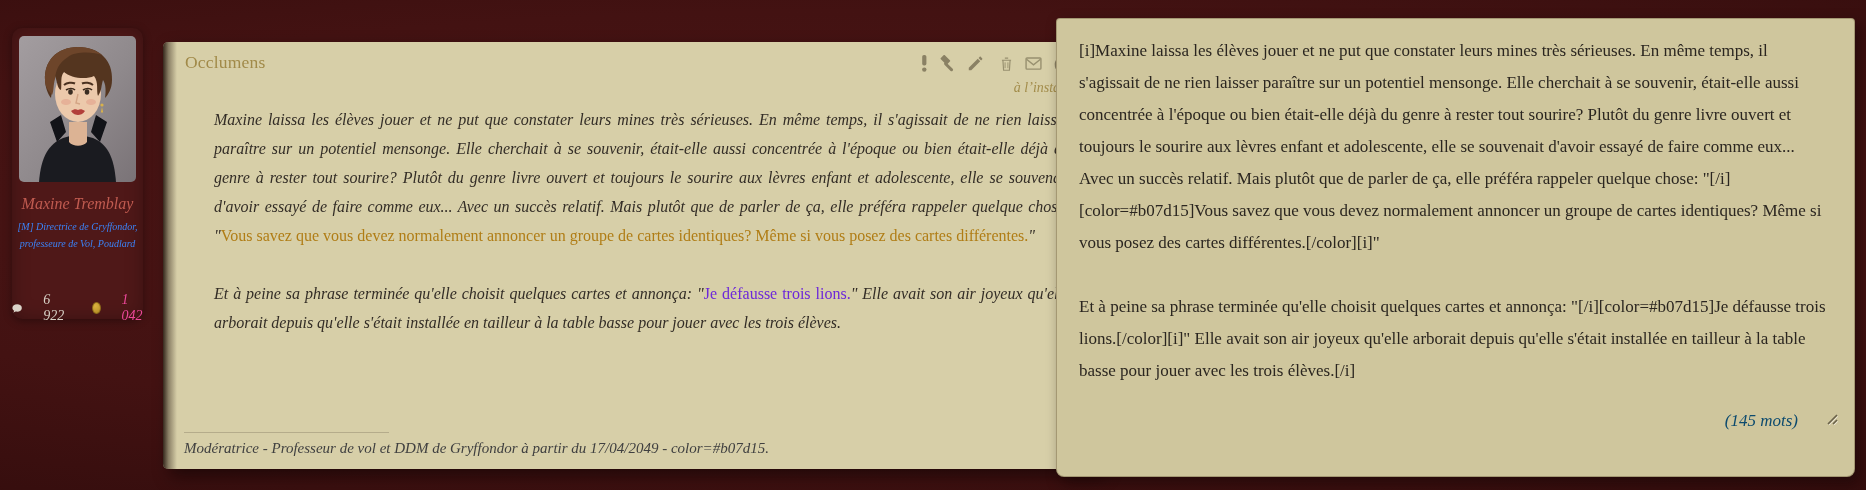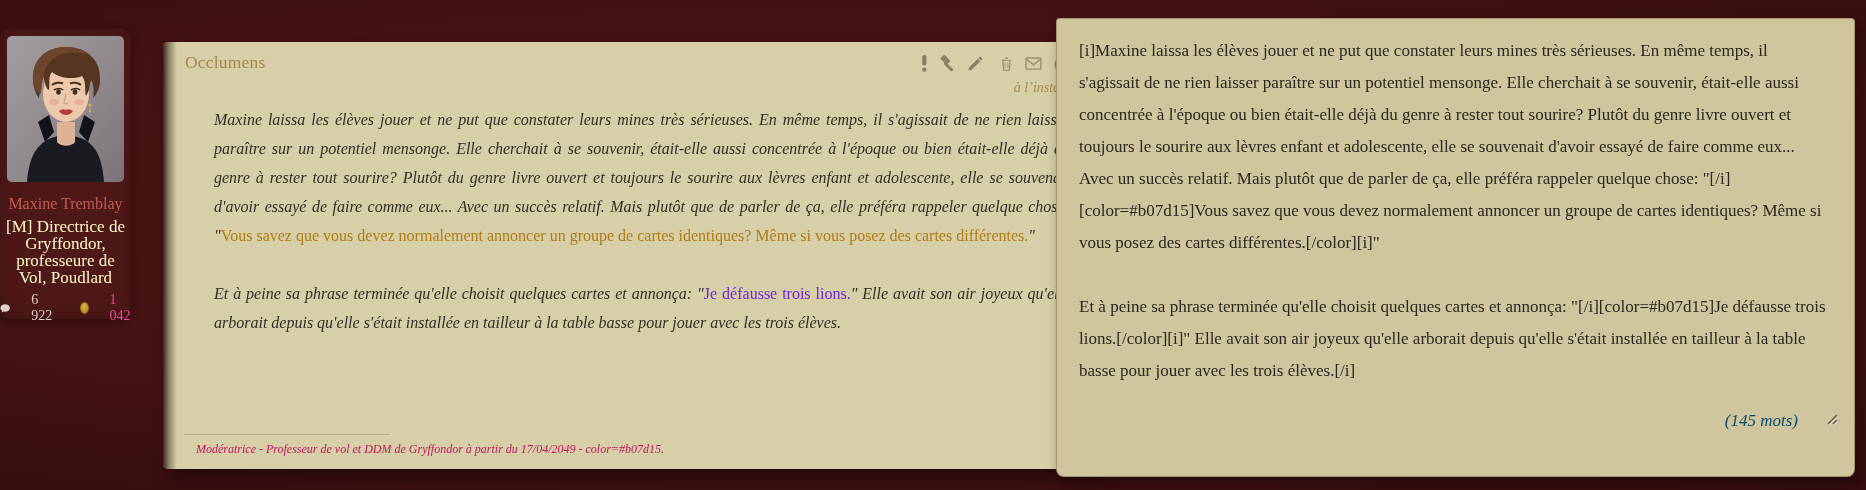--- a/index.html
+++ b/index.html
@@ -6,35 +6,36 @@
   html,body { background:#260808; }
   .stage{
     position:relative; width:1866px; height:490px; overflow:hidden;
     font-family:"Liberation Serif","DejaVu Serif",serif;
     background:
       radial-gradient(ellipse 130% 95% at 45% 45%, #4c1616 0%, #431212 45%, #340d0d 72%, #250707 100%);
   }
 
   
   .profile-card{
-    position:absolute; left:0; top:28px; width:131px; height:291px;
+    position:absolute; left:12px; top:28px; width:131px; height:291px;
     background:#4f1818; border-radius:10px;
     box-shadow: inset 0 0 18px rgba(0,0,0,.28), 0 2px 8px rgba(0,0,0,.35);
+    font-style: italic;
   }
   .avatar{
     position:absolute; left:7px; top:8px; width:117px; height:146px;
     border-radius:5px; overflow:hidden; display:block;
   }
   .author-name{
     position:absolute; left:0; right:0; top:166px;
     text-align:center; font-size:16px; line-height:20px; color:#c05b50;
   }
   .author-title{
     position:absolute; left:4px; right:4px; top:190px;
-    text-align:center; font-size:17px; line-height:17px; color:#fef9c3;
+    text-align:center; font-size:10px; line-height:17px; color:#3b82f6;
   }
   .author-stats{
     position:absolute; left:0; right:0; top:264px;
     display:flex; justify-content:center; align-items:center; gap:21px;
     font-size:14px; color:#d8d2c7;
   }
   .coin{
     display:inline-block; width:12px; height:12px; border-radius:50%;
     background:radial-gradient(circle at 35% 30%, #dcb23f, #b08a24);
     border:1px solid #8f6d1a; margin-left:6px;
@@ -69,21 +70,21 @@
   }
   .post-body{
     position:absolute; left:21px; right:29px; top:63px;
     font-style:italic; font-size:16px; line-height:29px;
     color:#332d26; text-align:justify;margin-left:30px;
   }
   .post-body p{ margin:0 0 29px 0; }
   .seg-speech{ font-style:normal; }
   .post-signature{ position:absolute; left:21px; right:29px; bottom:12px; }
   .sig-divider{ width:205px; border-top:1px solid #b5ac8b; margin-bottom:7px; }
-  .sig-text{ font-style:italic; font-size:12px; color:#be185d;margin-left:12px; }
+  .sig-text{ font-style:italic; font-size:15px; color:#404040; }
 
   
   .editor-panel{
     position:absolute; left:1056px; top:18px; width:799px; height:459px;
     background:#cfc69d; border:1px solid rgba(95,80,48,.38);
     border-radius:4px 4px 8px 8px;
     box-shadow: 5px 6px 14px rgba(15,3,3,.5);
   }
   .bbcode-editor{
     position:absolute; left:12px; top:7px; width:772px; height:402px;

